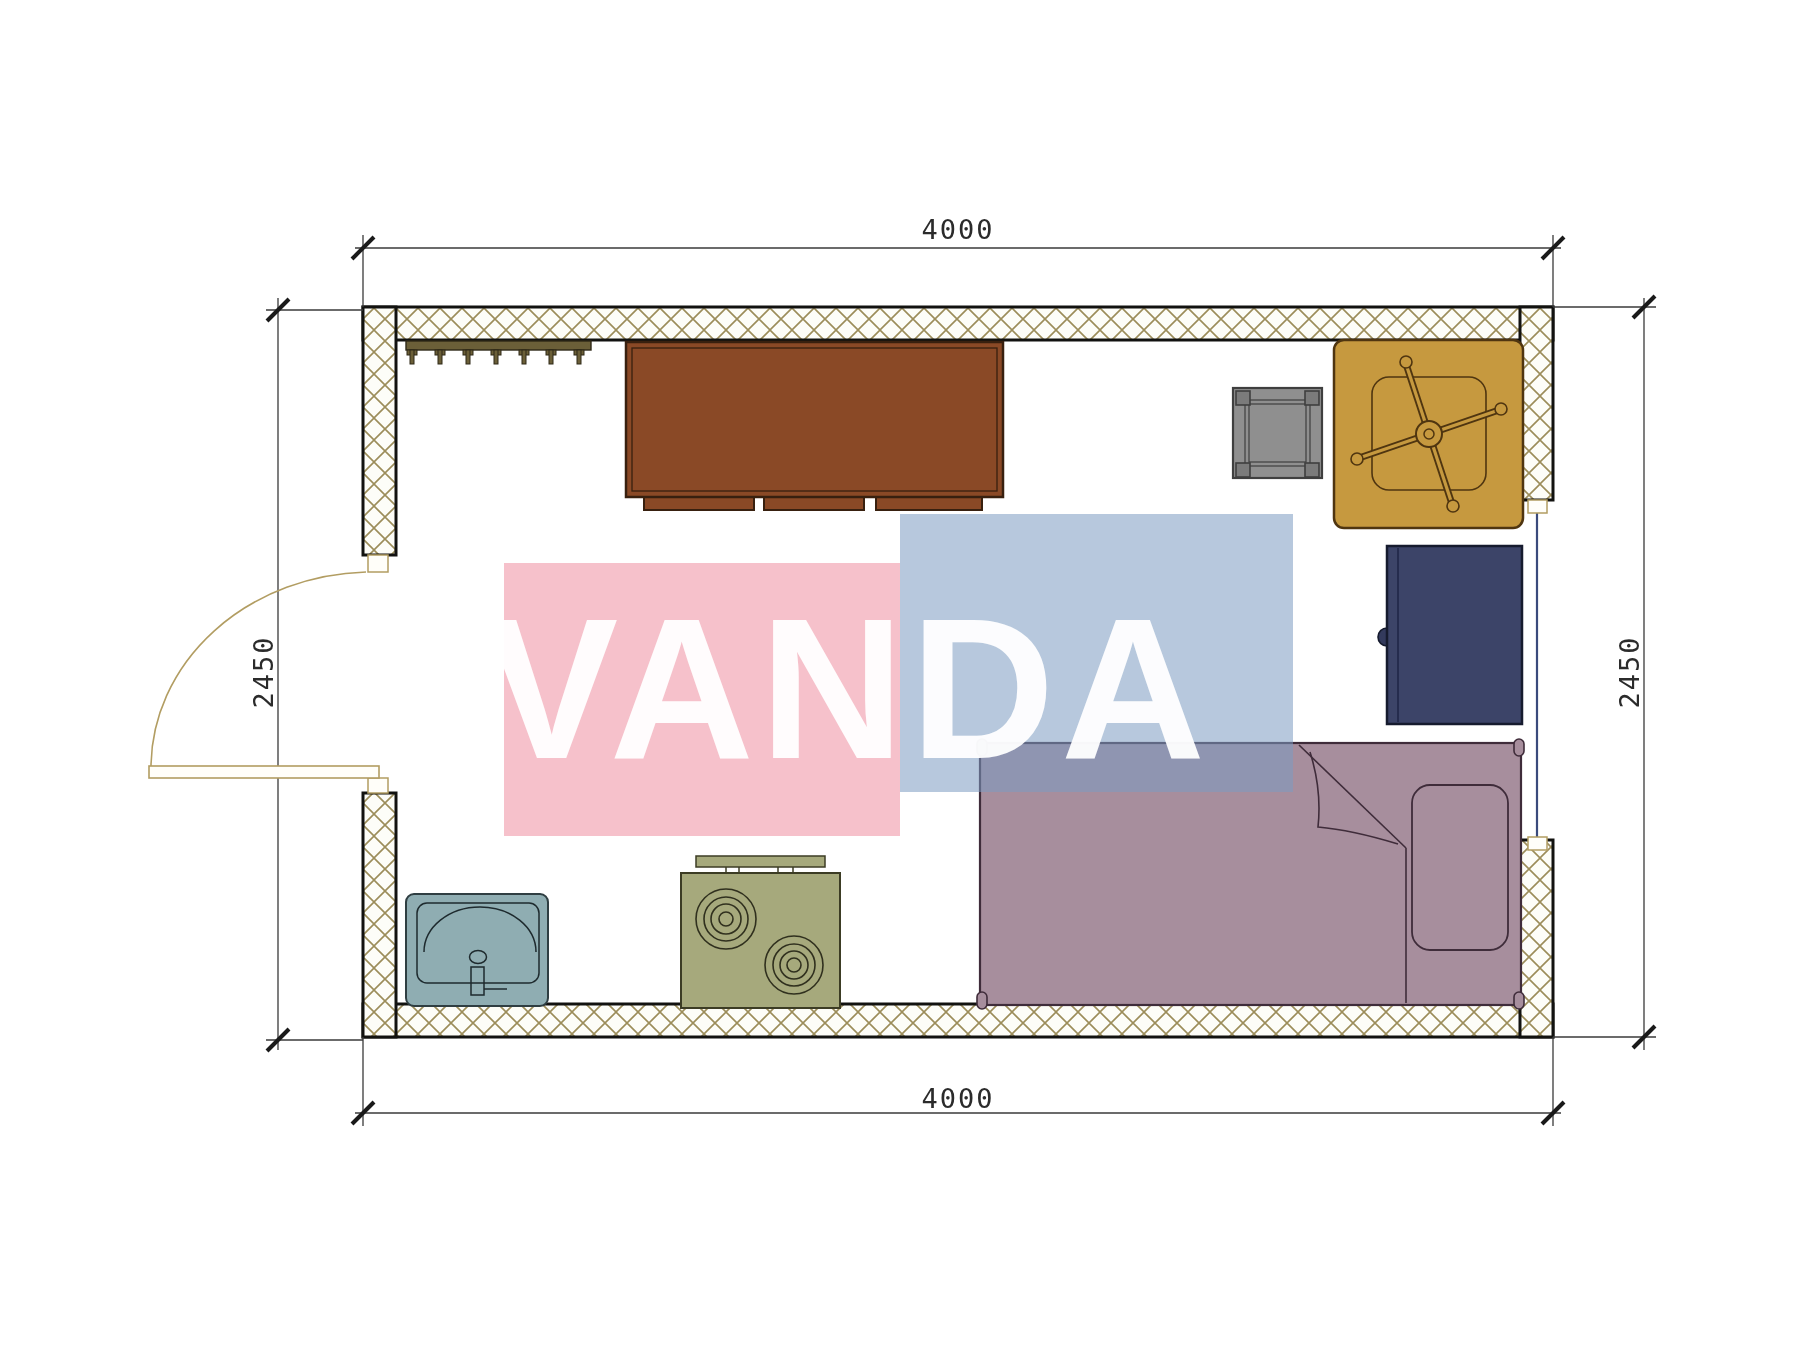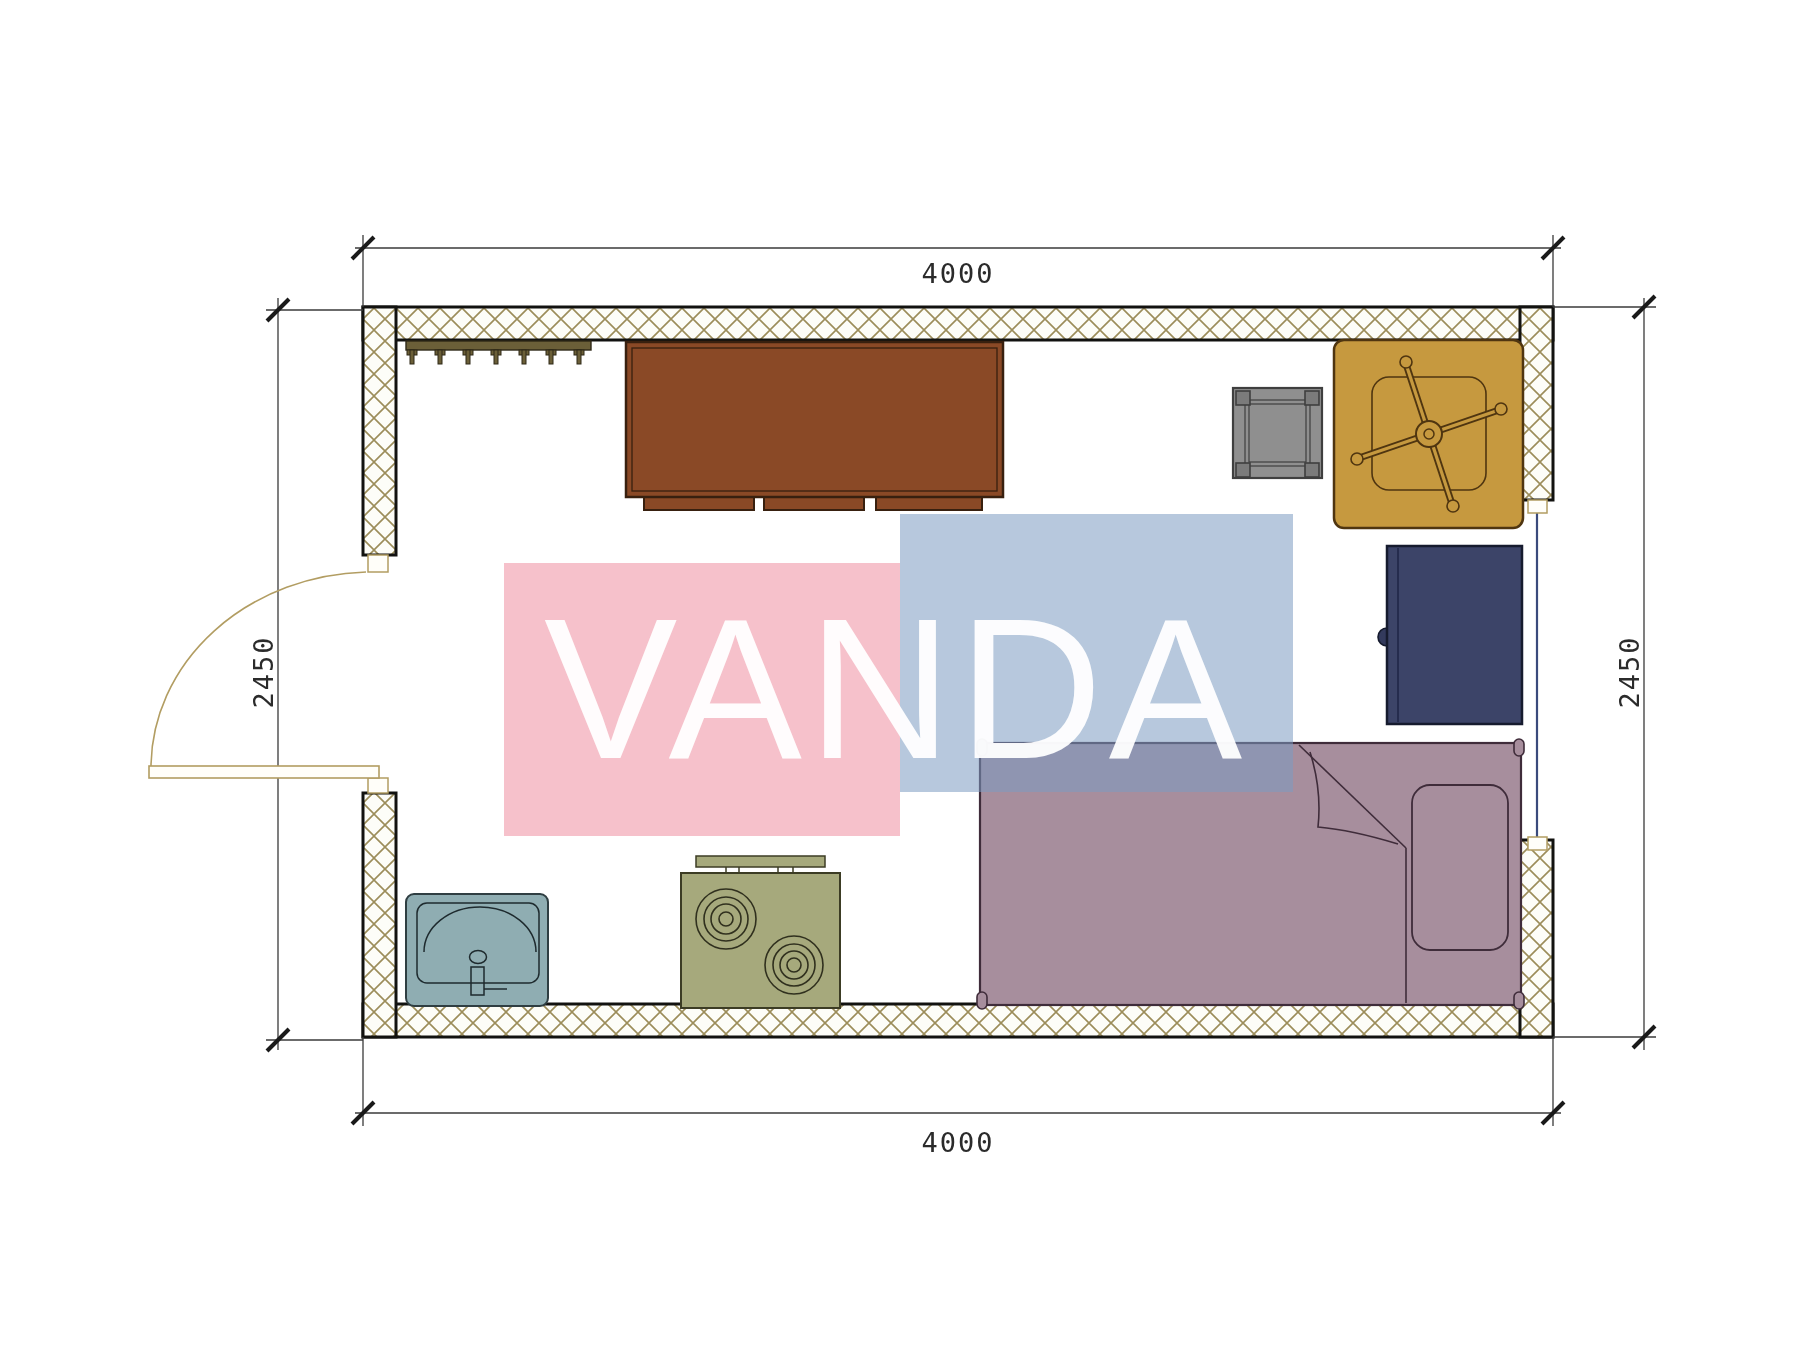--- a/index.html
+++ b/index.html
@@ -1,25 +1,25 @@
 <!DOCTYPE html>
 <html><head>
 <meta charset="utf-8">
 <style>
   html,body{margin:0;padding:0;background:#ffffff;}
   #canvas{position:relative;width:1800px;height:1350px;background:#ffffff;overflow:hidden;
           font-family:"Liberation Sans",sans-serif;}
   #plan-svg{position:absolute;left:0;top:0;}
   .dim-label{position:absolute;font-family:"DejaVu Sans Mono",monospace;font-size:27px;
              color:#2b2b2b;letter-spacing:2px;white-space:nowrap;}
-  .dim-h{transform:translate(-50%,-58%);margin-top:44px;}
+  .dim-h{transform:translate(-50%,-58%);}
   .dim-v{transform:translate(-50%,-50%) rotate(-90deg);}
   .wm-rect{position:absolute;}
-  .wm-text{position:absolute;left:896px;top:697px;transform:translate(-50%,-54%);
-           font-family:"Liberation Sans",sans-serif;font-weight:normal;font-size:200px;
+  .wm-text{position:absolute;left:848px;top:697px;transform:translate(-50%,-54%);
+           font-family:"Liberation Sans",sans-serif;font-weight:bold;font-size:200px;
            letter-spacing:6px;line-height:1;white-space:nowrap;}
 </style>
 </head>
 <body>
 
 <div id="canvas">
 
   <svg id="plan-svg" width="1800" height="1350" viewBox="0 0 1800 1350">
     <defs>
       <pattern id="hatch" width="22" height="22" patternUnits="userSpaceOnUse">

